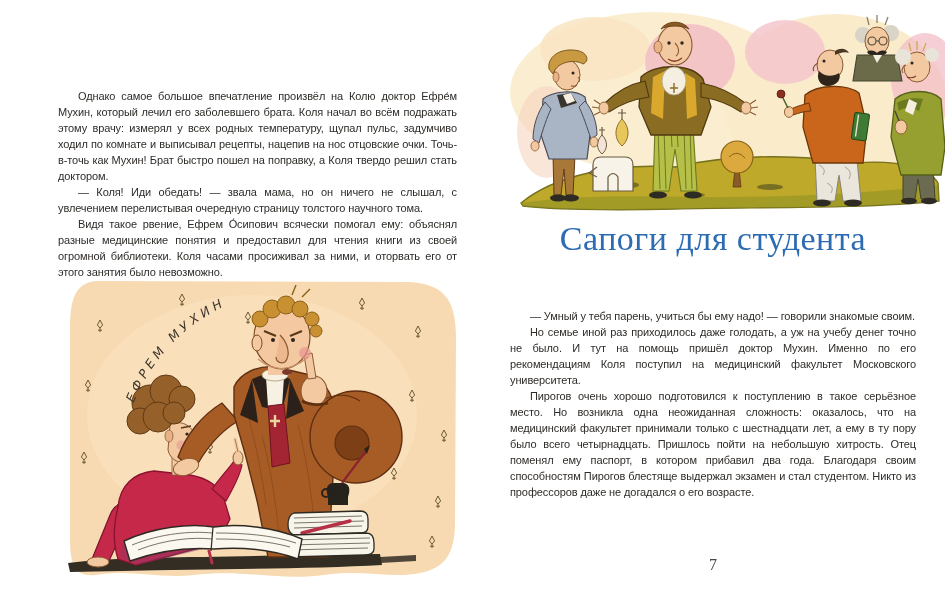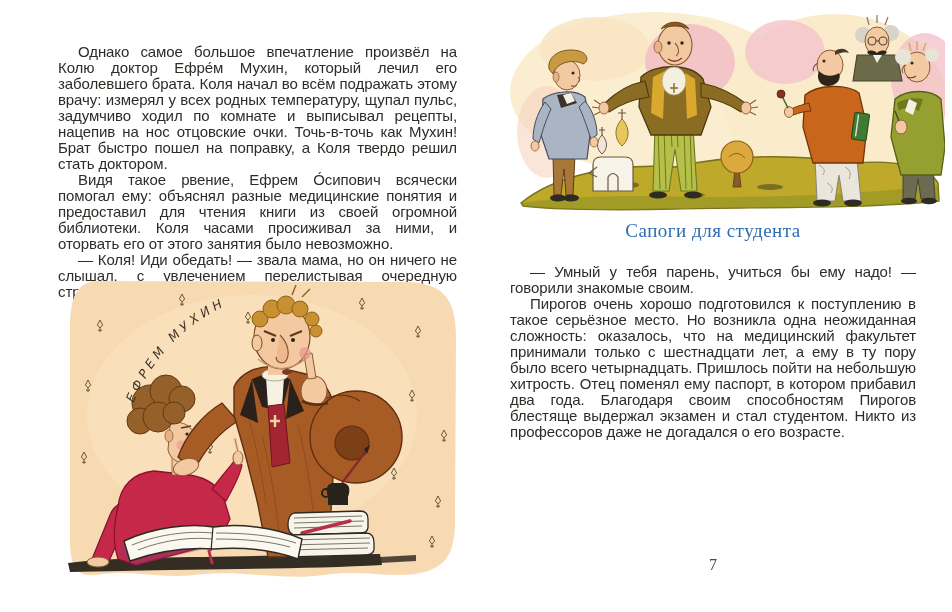--- a/index.html
+++ b/index.html
@@ -3,29 +3,29 @@
 <meta charset="utf-8">
 <style>
   html,body{margin:0;padding:0;}
   body{
     width:952px;height:612px;background:#ffffff;position:relative;overflow:hidden;
     font-family:"Liberation Sans",sans-serif;
   }
   .spread{position:absolute;inset:0;}
   .text-block{
     position:absolute;text-align:justify;color:#2f2c28;
-    font-size:15px;line-height:16px;letter-spacing:-0.1px;
+    font-size:11px;line-height:16px;letter-spacing:-0.1px;margin-top:44px;
   }
   .text-block p{margin:0;text-indent:20px;}
   .left-text{left:58px;top:44px;width:399px;}
   .right-text{left:510px;top:264px;width:406px;}
   .chapter-heading{
     position:absolute;left:510px;top:220px;width:406px;margin:0;
     text-align:center;font-family:"Liberation Serif",serif;font-weight:500;
-    font-size:19px;color:#2d6cb2;letter-spacing:0.5px;
+    font-size:34px;color:#2d6cb2;letter-spacing:0.5px;
   }
   .page-number{
     position:absolute;left:510px;top:556px;width:406px;text-align:center;
     font-family:"Liberation Serif",serif;font-size:16px;color:#4a4742;
   }
   .illus{position:absolute;margin:0;}
   .illus-left{left:62px;top:274px;width:398px;height:330px;}
   .illus-right{left:505px;top:6px;width:440px;height:212px;}
   .illus svg{display:block;width:100%;height:100%;}
   .hand-label{
@@ -34,22 +34,22 @@
   }
 </style>
 </head>
 <body>
 
 <div class="spread">
 
   <section>
     <div class="text-block left-text">
       <p>Однако самое большое впечатление произвёл на Колю доктор Ефре́м Мухин, который лечил его заболевшего брата. Коля начал во всём подражать этому врачу: измерял у всех родных температуру, щупал пульс, задумчиво ходил по комнате и выписывал рецепты, нацепив на нос отцовские очки. Точь-в-точь как Мухин! Брат быстро пошел на поправку, а Коля твердо решил стать доктором.</p>
+      <p>— Коля! Иди обедать! — звала мама, но он ничего не слышал, с увлечением перелистывая очередную страницу толстого научного тома.</p>
       <p>Видя такое рвение, Ефрем О́сипович всячески помогал ему: объяснял разные медицинские понятия и предоставил для чтения книги из своей огромной библиотеки. Коля часами просиживал за ними, и оторвать его от этого занятия было невозможно.</p>
-      <p>— Коля! Иди обедать! — звала мама, но он ничего не слышал, с увлечением перелистывая очередную страницу толстого научного тома.</p>
     </div>
 
     <figure class="illus illus-left">
       <svg viewBox="0 0 398 328">
         <defs>
           <path id="arcName" d="M70,132 Q112,26 242,8" fill="none"></path>
           <g id="mk">
             <path d="M0,-5 L2.6,0 L0,3 L-2.6,0 Z" fill="none" stroke="#6b5a2e" stroke-width="1"></path>
             <path d="M0,3 L0,7 M-2,5.2 L2,5.2" stroke="#6b5a2e" stroke-width="1" fill="none"></path>
           </g>
@@ -308,18 +308,19 @@
           <circle cx="407" cy="56" r="1.5" fill="#2e241c"></circle>
           <path d="M402,70 Q407,72 411,69" stroke="#8a3a2a" stroke-width="1.1" fill="none"></path>
         </g>
       </svg>
     </figure>
 
     <h1 class="chapter-heading">Сапоги для студента</h1>
 
     <div class="text-block right-text">
       <p>— Умный у тебя парень, учиться бы ему надо! — говорили знакомые своим.</p>
+      <p>Но семье иной раз приходилось даже голодать, а уж на учебу денег точно не было. И тут на помощь пришёл доктор Мухин. Именно по его рекомендациям Коля поступил на медицинский факультет Московского университета.</p>
       <p>Пирогов очень хорошо подготовился к поступлению в такое серьёзное место. Но возникла одна неожиданная сложность: оказалось, что на медицинский факультет принимали только с шестнадцати лет, а ему в ту пору было всего четырнадцать. Пришлось пойти на небольшую хитрость. Отец поменял ему паспорт, в котором прибавил два года. Благодаря своим способностям Пирогов блестяще выдержал экзамен и стал студентом. Никто из профессоров даже не догадался о его возрасте.</p>
     </div>
 
     <div class="page-number">7</div>
   </section>
 </div>
 
 </body></html>

